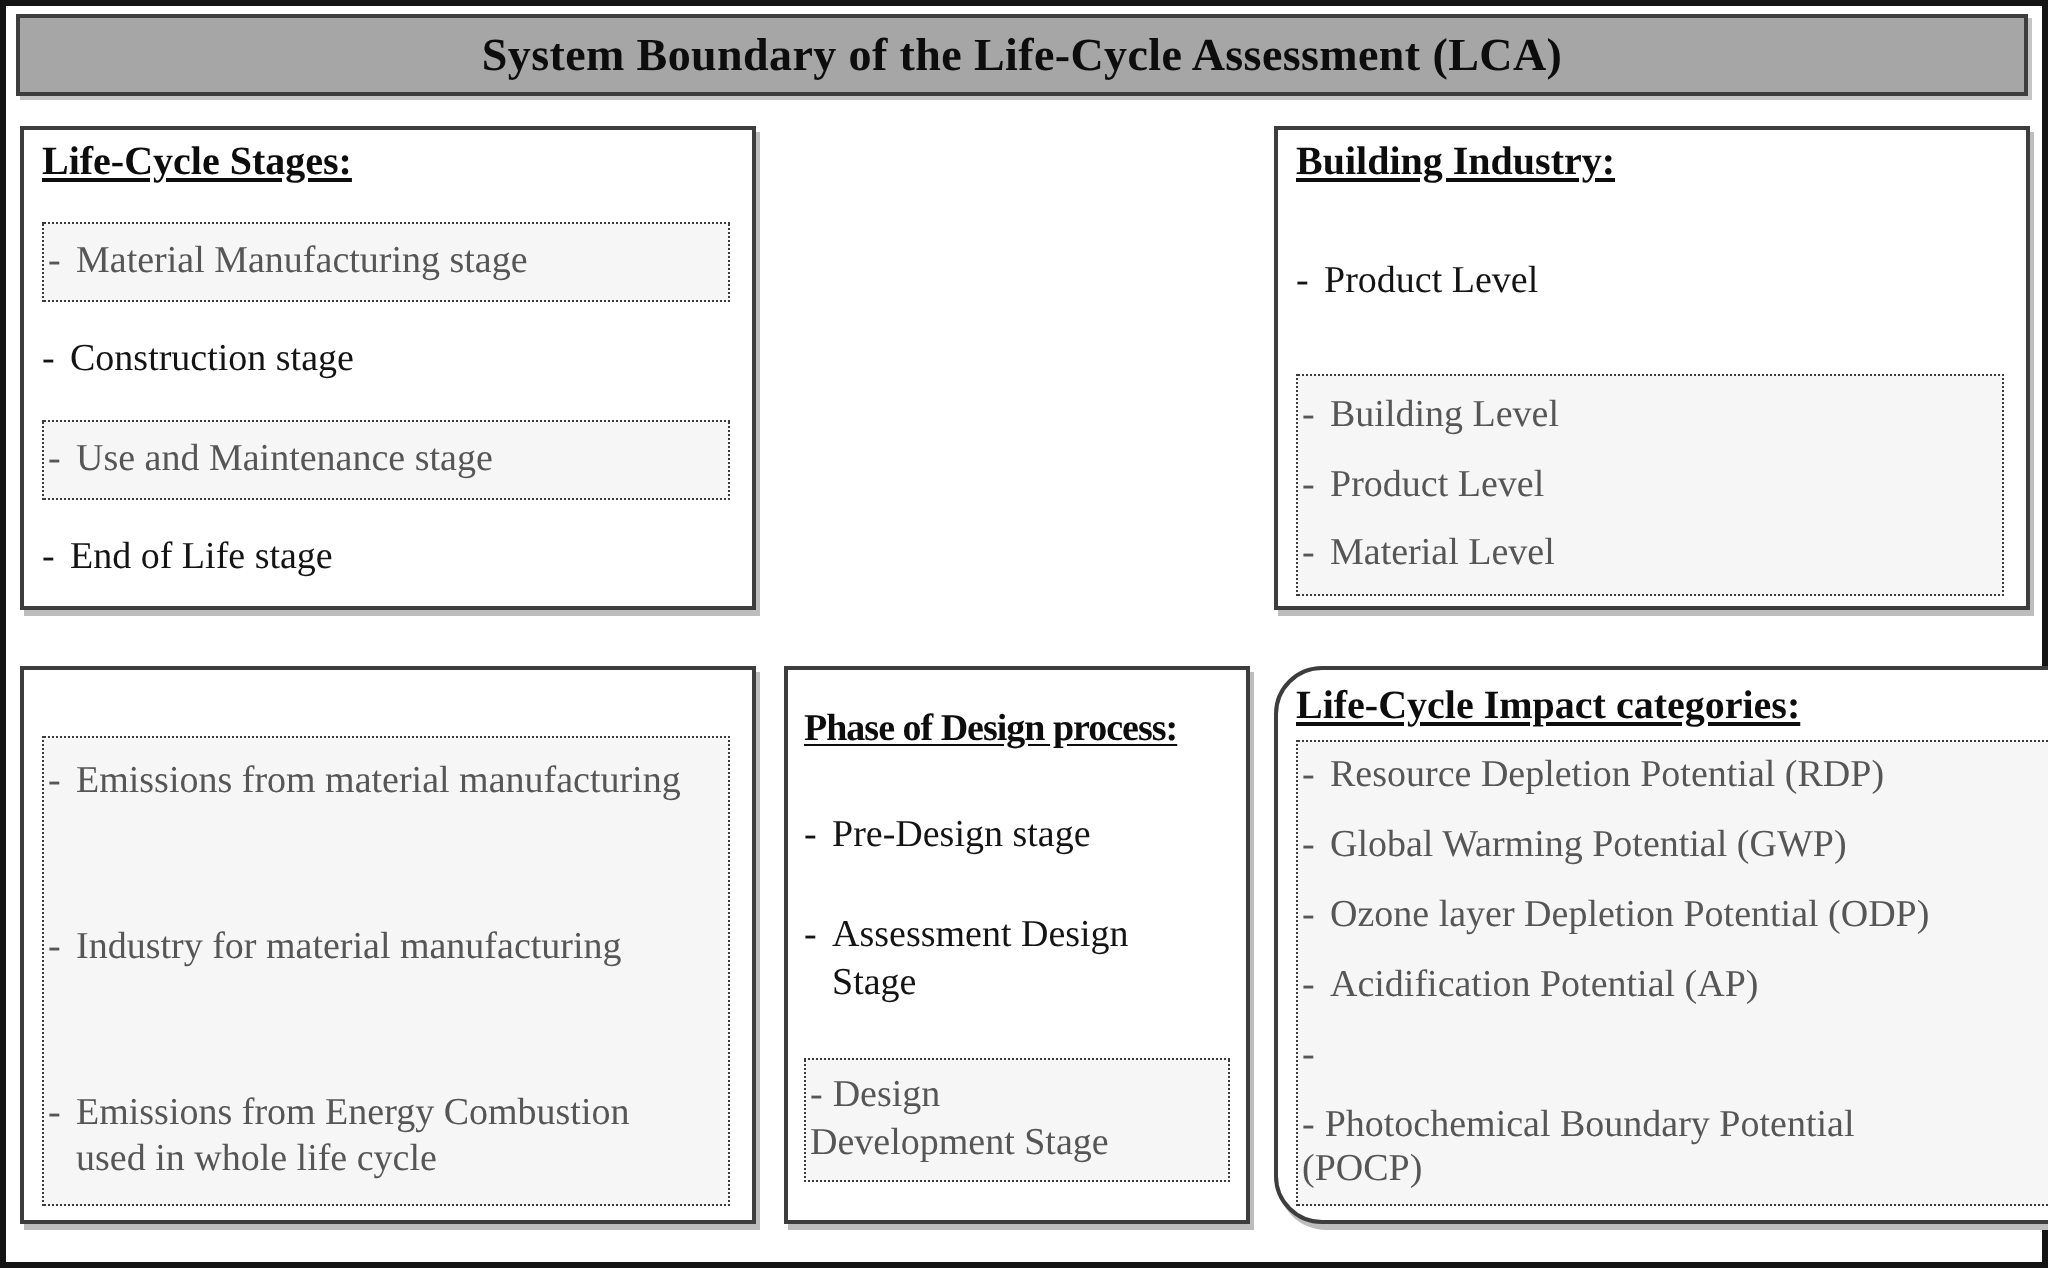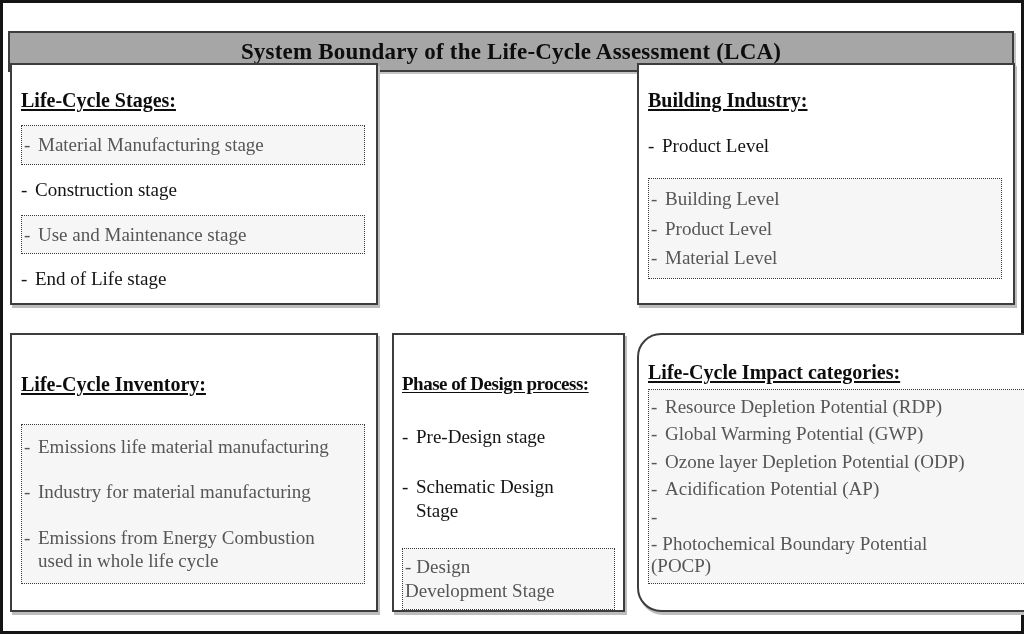--- a/index.html
+++ b/index.html
@@ -10,28 +10,27 @@
   }
   .frame {
     position:absolute; inset:0; border:3px solid #141414; background:#fff;
     box-sizing:border-box;
   }
   .header-bar {
     position:absolute; left:8px; top:7px; width:1006px; height:41px;
     background:#a6a6a6; border:2px solid #3d3d3d; box-sizing:border-box;
     display:flex; align-items:center; justify-content:center;
     box-shadow:2px 2px 0 #c4c4c4;
-    margin-top:24px;
   }
   .header-title { font-weight:bold; font-size:23px; color:#0d0d0d; letter-spacing:0.2px; }
 
   .box {
     position:absolute; background:#ffffff; border:2px solid #3d3d3d;
     box-shadow:2px 3px 0 #bdbdbd; box-sizing:border-box;
-    padding:24px 9px; display:flex; flex-direction:column;
+    padding:5px 9px; display:flex; flex-direction:column;
     font-size:19px;
   }
   .heading {
     font-weight:bold; text-decoration:underline; text-underline-offset:2px;
     font-size:20px; white-space:nowrap; color:#0d0d0d;
   }
   .item { display:flex; align-items:flex-start; line-height:1.25; }
   .item.block { display:block; }
   .dash { flex:none; width:14px; }
   .dash-inline { margin-right:5px; }
@@ -46,21 +45,21 @@
   #stages-box { left:10px; top:63px; width:368px; height:242px; justify-content:space-between; padding-bottom:12px; }
   #stages-box .dotted { padding:7px 4px 7px 10px; margin-right:2px; }
 
   #blue-box {
     left:392px; top:63px; width:233px; height:242px;
     background:#cad5e4; border:2px solid #3d3d3d; box-sizing:border-box;
     display:flex; align-items:center; justify-content:center; text-align:center;
     font-size:20px; line-height:1.45; padding:0 8px; box-shadow:2px 3px 0 #c4c4c4;
   }
 
-  #industry-box { left:637px; top:63px; width:378px; height:242px; }
+  #industry-box { left:637px; top:63px; width:378px; height:242px;gap:14px; }
   #industry-box .plain { margin-top:22px; }
   #industry-box .dotted {
     margin-top:20px; flex:1; display:flex; flex-direction:column;
     justify-content:space-between; padding:8px 6px 8px 10px; margin-right:2px;
   }
 
   
   #inventory-box { left:10px; top:333px; width:368px; height:279px; }
   #inventory-box .heading { margin-top:14px; }
   #inventory-box .dotted {
@@ -135,25 +134,24 @@
       <span class="txt">Product Level</span>
     </div>
     <div class="item gray">
       <span class="dash">-</span>
       <span class="txt">Material Level</span>
     </div>
   </div>
 </div>
 
 <div class="box" id="inventory-box">
-  <div class="heading">Life-Cycle Inventory:</div>
-  <div class="dotted">
-    <div class="item gray">
-      <span class="dash">-</span>
-      <span class="txt">Emissions life material manufacturing</span>
+  <div class="dotted">
+    <div class="item gray">
+      <span class="dash">-</span>
+      <span class="txt">Emissions from material manufacturing</span>
     </div>
     <div class="item gray">
       <span class="dash">-</span>
       <span class="txt">Industry for material manufacturing</span>
     </div>
     <div class="item gray">
       <span class="dash">-</span>
       <span class="txt">Emissions from Energy Combustion
 used in whole life cycle</span>
     </div>
@@ -161,21 +159,21 @@
 </div>
 
 <div class="box" id="design-box">
   <div class="heading">Phase of Design process:</div>
   <div class="item plain-1">
     <span class="dash">-</span>
     <span class="txt">Pre-Design stage</span>
   </div>
   <div class="item plain-2">
     <span class="dash">-</span>
-    <span class="txt">Schematic Design
+    <span class="txt">Assessment Design
 Stage</span>
   </div>
   <div class="dotted">
     <div class="item block gray">
       <span class="dash-inline">-</span><span class="txt">Design
 Development Stage</span>
     </div>
   </div>
 </div>
 

